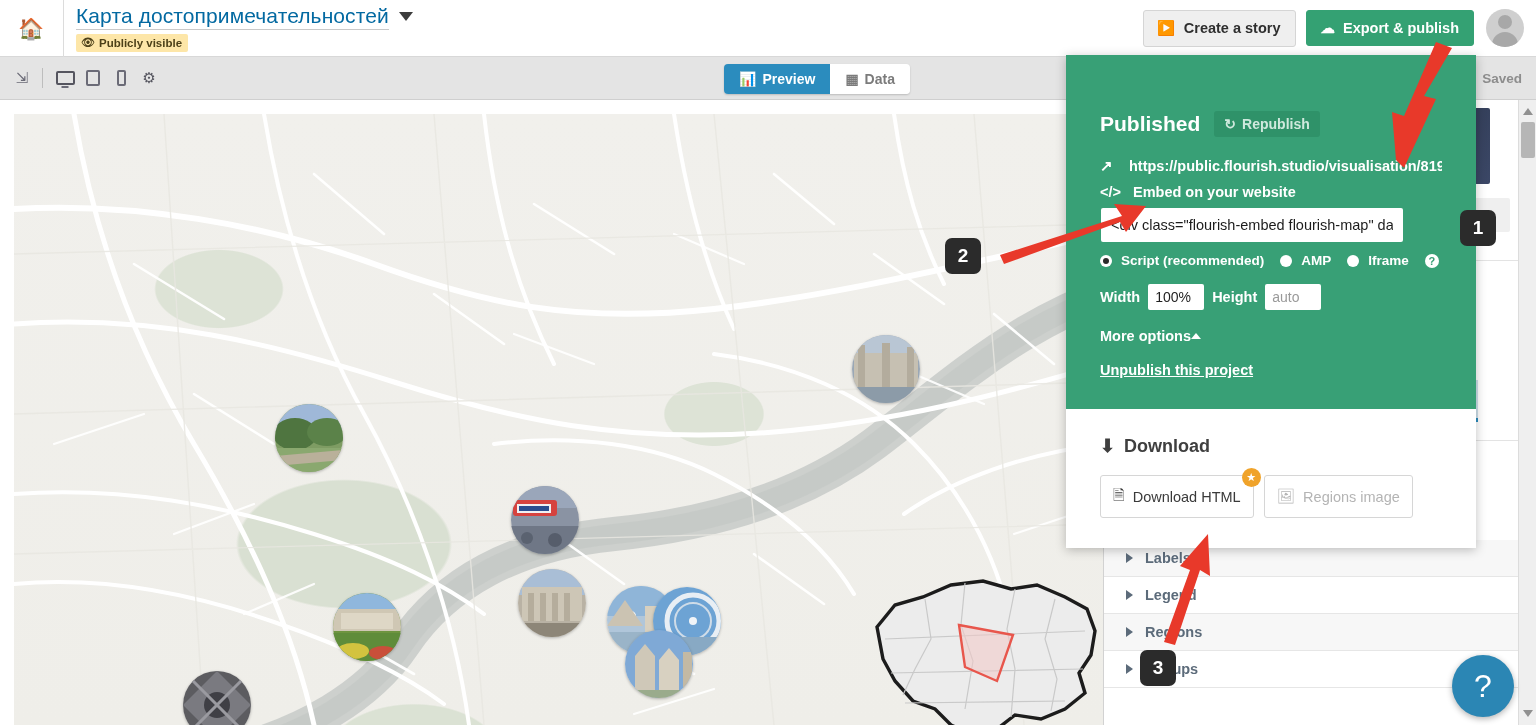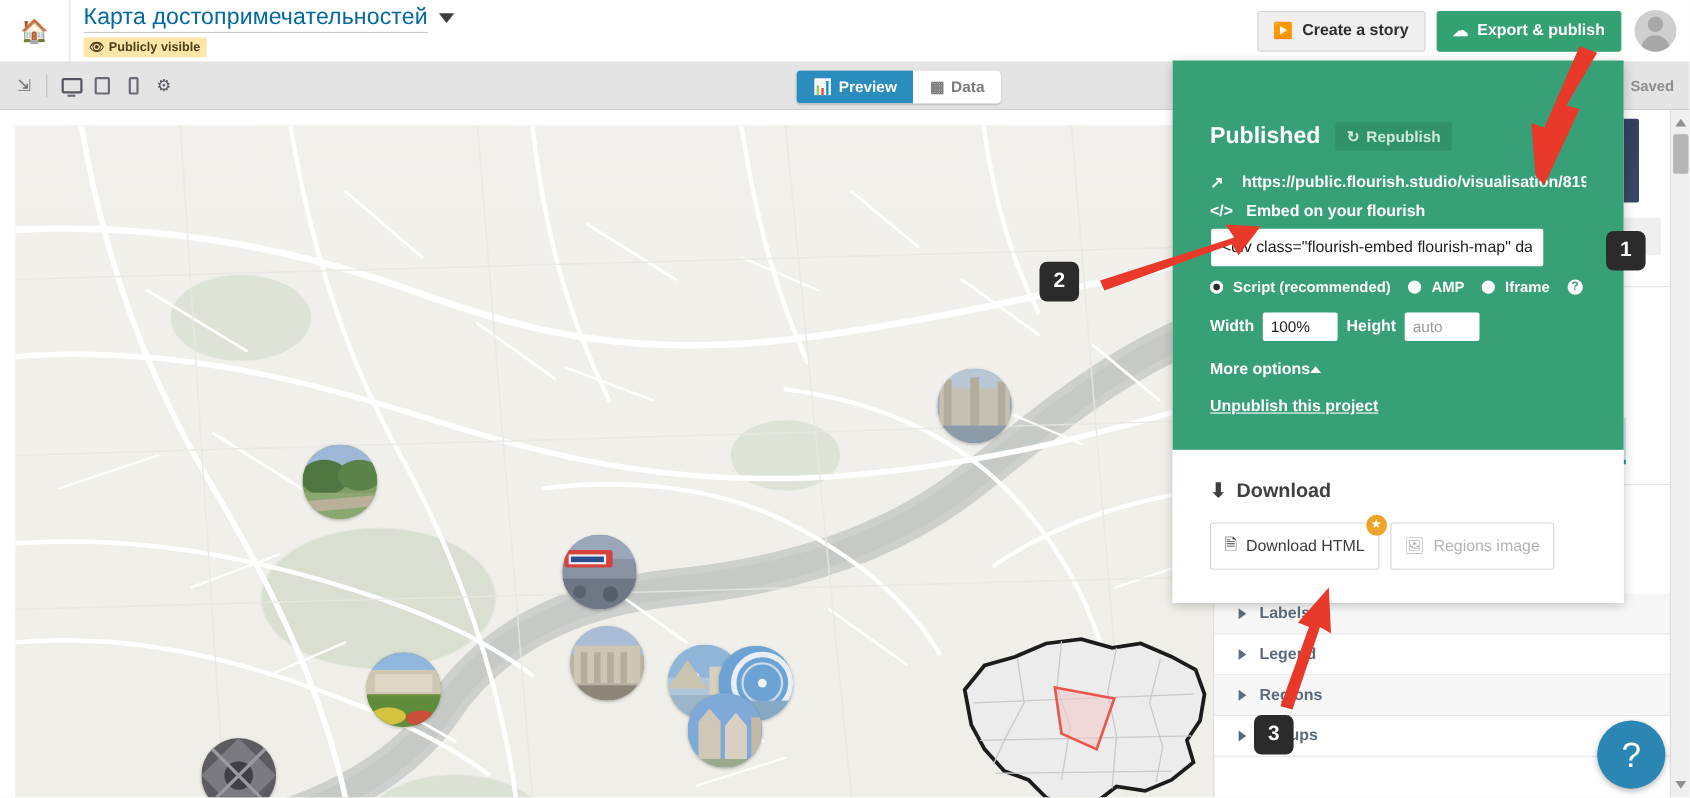--- a/index.html
+++ b/index.html
@@ -254,21 +254,21 @@
   .qmark {
     width: 14px; height: 14px; border-radius: 50%; background: #fff;
     color: #38a076; font-size: 11px; font-weight: bold; text-align: center;
     line-height: 14px; cursor: pointer;
   }
   .size-row {
     display: flex; align-items: center; gap: 8px; margin-top: 16px;
     color: #fff; font-size: 14.5px; font-weight: bold;
   }
   .size-in {
-    width: 68px; background: #fff; border: none; border-radius: 2px;
+    width: 56px; background: #fff; border: none; border-radius: 2px;
     padding: 5px 7px; font-size: 14px; color: #1f1f1f;
     font-family: "Liberation Sans", sans-serif;
   }
   .size-in::placeholder { color: #9a9a9a; }
   .more-opt {
     margin-top: 18px; color: #fff; font-size: 14.5px;
     font-weight: bold; display: flex; align-items: center;
     gap: 0; cursor: pointer;
   }
   .tri-up {
@@ -590,21 +590,21 @@
         </span>
       </div>
 
       <div class="pub-row">
         <span class="gico">↗</span>
         <span class="url-text">https://public.flourish.studio/visualisation/819</span>
       </div>
 
       <div class="pub-row2">
         <span class="gico">&lt;/&gt;</span>
-        <span>Embed on your flourish</span>
+        <span>Embed on your website</span>
       </div>
 
       <input class="embed-input" readonly="" value="&lt;div class=&quot;flourish-embed flourish-map&quot; dat" style="">
 
       <div class="radio-row">
         <span class="rd sel"></span>
         <span class="rlabel">Script (recommended)</span>
         <span class="rd"></span>
         <span class="rlabel">AMP</span>
         <span class="rd"></span>

